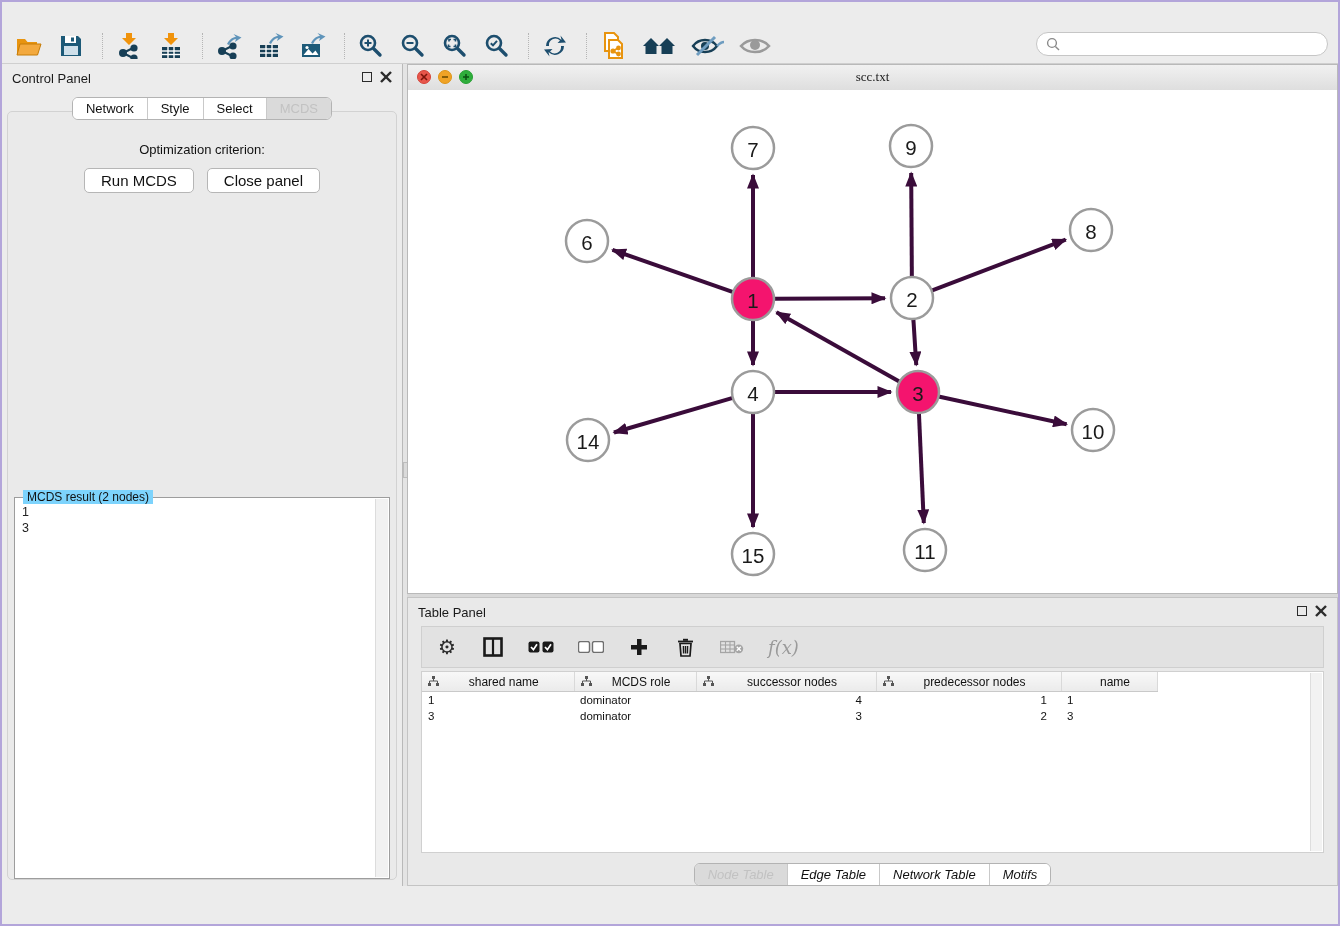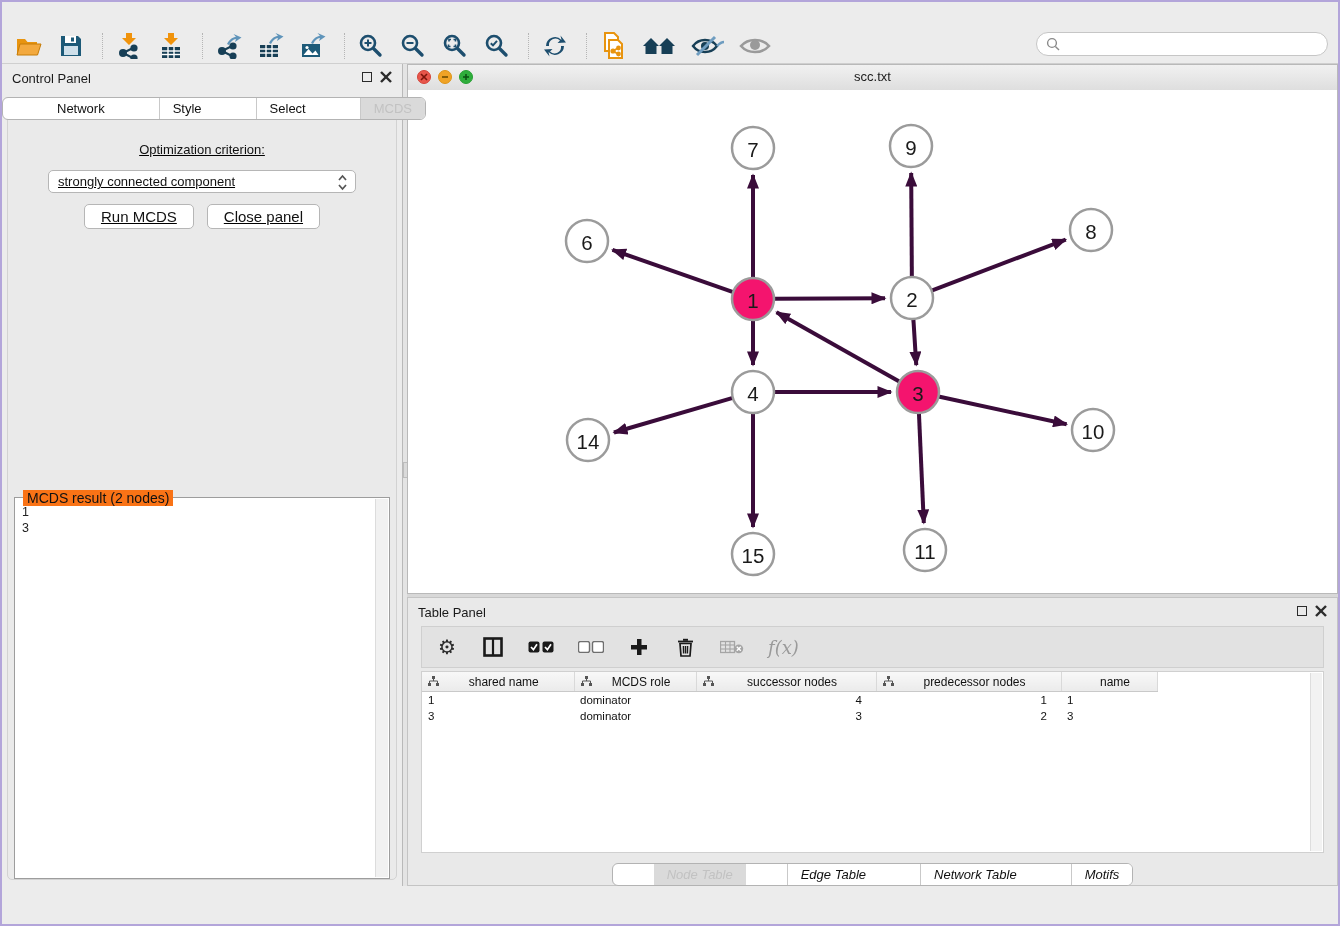--- a/index.html
+++ b/index.html
@@ -20,44 +20,44 @@
   .main{position:absolute;left:0;top:62px;right:0;bottom:38px;}
   .vsplit{position:absolute;left:400px;top:0;width:5px;bottom:0;background:#e4e4e4;border-left:1px solid #b9b9b9;box-sizing:border-box;}
   .vsplit .handle{position:absolute;left:0;top:398px;width:5px;height:16px;background:#dadada;border:1px solid #bdbdbd;box-sizing:border-box;}
   
   .cpanel{position:absolute;left:0;top:0;width:400px;bottom:0;background:#ececec;}
   .p-header{position:absolute;left:0;right:0;top:0;height:30px;}
   .p-title{position:absolute;left:10px;top:7px;font-size:13px;color:#1a1a1a;}
   .float-btn{position:absolute;right:30px;top:8px;width:10px;height:10px;border:1.5px solid #2b2b2b;box-sizing:border-box;background:transparent;}
   .close-btn{position:absolute;right:10px;top:7px;width:12px;height:12px;}
   .seg{display:inline-flex;border:1px solid #b3b3b3;border-radius:6px;overflow:hidden;background:#fff;}
-  .seg>div{padding:3px 13px;font-size:13px;color:#111;border-left:1px solid #c9c9c9;background:#fff;white-space:nowrap;margin-left:41px;}
+  .seg>div{padding:3px 13px;font-size:13px;color:#111;border-left:1px solid #c9c9c9;background:#fff;white-space:nowrap;}
   .seg>div:first-child{border-left:none;}
   .seg>div.active{background:#dadada;color:#c2c2c2;}
   .cp-tabs{position:absolute;left:0;right:0;top:33px;text-align:center;z-index:2;}
-  .cp-content{position:absolute;left:5px;right:5px;top:47px;bottom:6px;background:#eaeaea;border:1px solid #d2d2d2;border-radius:5px;text-decoration:underline;}
+  .cp-content{position:absolute;left:5px;right:5px;top:47px;bottom:6px;background:#eaeaea;border:1px solid #d2d2d2;border-radius:5px;}
   .opt-label{margin-top:30px;text-align:center;font-size:13px;color:#111;}
   .selectbox{position:relative;margin:13px auto 0;width:308px;height:23px;background:#fff;border:1px solid #b6b6b6;border-radius:5px;box-sizing:border-box;font-size:13px;color:#111;display:flex;align-items:center;padding-left:9px;}
   .selectbox .stepper{position:absolute;right:7px;top:3px;}
   .btnrow{margin-top:11px;display:flex;justify-content:center;gap:13px;}
   .pbtn{height:23px;background:#fff;border:1px solid #b6b6b6;border-radius:5px;font-size:15px;color:#111;padding:0 16px;display:flex;align-items:center;}
   .result-group{position:absolute;left:6px;right:6px;top:385px;height:380px;border:1px solid #9d9d9d;background:#fff;}
-  .result-legend{position:absolute;top:-8px;left:8px;background:#f97316;padding:0 4px;font-size:14px;color:#111;}
+  .result-legend{position:absolute;top:-8px;left:8px;background:#7dd3fc;padding:0 4px;font-size:12px;color:#111;}
   .result-list{position:absolute;left:0;top:1px;right:14px;bottom:1px;padding:5px 0 0 7px;font-size:12.5px;color:#222;line-height:16px;overflow:hidden;}
   .result-scroll{position:absolute;right:1px;top:1px;bottom:1px;width:13px;background:#f1f1f1;border-left:1px solid #dcdcdc;box-sizing:border-box;}
   
   .right{position:absolute;left:405px;right:0;top:0;bottom:0;background:#e9e9e9;}
   .netwin{position:absolute;left:0;right:0;top:0;height:530px;border:1px solid #b9b9b9;box-sizing:border-box;background:#fff;}
   .net-titlebar{position:absolute;left:0;right:0;top:0;height:25px;background:linear-gradient(#f1f1f1,#dedede);border-bottom:1px solid #ababab;}
   .traffic{position:absolute;left:9px;top:5px;display:flex;gap:7px;}
   .tdot{width:14px;height:14px;border-radius:50%;box-sizing:border-box;display:flex;align-items:center;justify-content:center;}
   .tdot.red{background:#e8564b;border:1px solid #d44339;}
   .tdot.yellow{background:#f0a326;border:1px solid #dd9418;}
   .tdot.green{background:#2fae3c;border:1px solid #27a033;}
-  .net-title{position:absolute;left:0;right:0;top:4px;text-align:center;font-size:13px;color:#1a1a1a;}
+  .net-title{position:absolute;left:0;right:0;top:4px;text-align:center;font-size:13px;color:#1a1a1a;font-family:Liberation Serif, serif;}
   .canvas{position:absolute;left:0;right:0;top:25px;bottom:0;background:#fff;overflow:hidden;}
   .hsplit{position:absolute;left:0;right:0;top:530px;height:3px;background:#d8d8d8;}
   
   .tpanel{position:absolute;left:0;right:0;top:533px;bottom:0;background:#e9e9e9;border:1px solid #c4c4c4;box-sizing:border-box;}
   .tp-toolbar{position:absolute;left:13px;right:13px;top:28px;height:42px;background:#e2e2e2;border:1px solid #cfcfcf;box-sizing:border-box;display:flex;align-items:center;padding-left:14px;gap:24px;}
   .tp-ico{display:flex;align-items:center;justify-content:center;min-width:22px;height:24px;}
   .gear{font-size:20px;color:#2b2b2b;line-height:1;}
   .fx{font-family:"DejaVu Serif",serif;font-style:italic;font-size:18px;color:#9a9a9a;}
   .tp-table{position:absolute;left:13px;right:13px;top:73px;height:182px;background:#fff;border:1px solid #d0d0d0;box-sizing:border-box;overflow:hidden;}
   table.grid{border-collapse:collapse;table-layout:fixed;}
@@ -250,27 +250,20 @@
       <div class="cp-tabs">
         <div class="seg">
           <div>Network</div>
           <div>Style</div>
           <div>Select</div>
           <div class="active">MCDS</div>
         </div>
       </div>
       <div class="cp-content">
         <div class="opt-label">Optimization criterion:</div>
-        <div class="selectbox">
-          <span>strongly connected component</span>
-          <svg class="stepper" width="11" height="17" viewBox="0 0 11 17">
-              <path d="M2 6 L5.5 2 L9 6" fill="none" stroke="#555" stroke-width="1.7"></path>
-              <path d="M2 11 L5.5 15 L9 11" fill="none" stroke="#555" stroke-width="1.7"></path>
-            </svg>
-        </div>
         <div class="btnrow">
           <div class="pbtn">Run MCDS</div>
           <div class="pbtn">Close panel</div>
         </div>
         <div class="result-group">
           <span class="result-legend">MCDS result (2 nodes)</span>
           <div class="result-list" id="result-list">
               <div>1</div>
               <div>3</div>
             </div>

